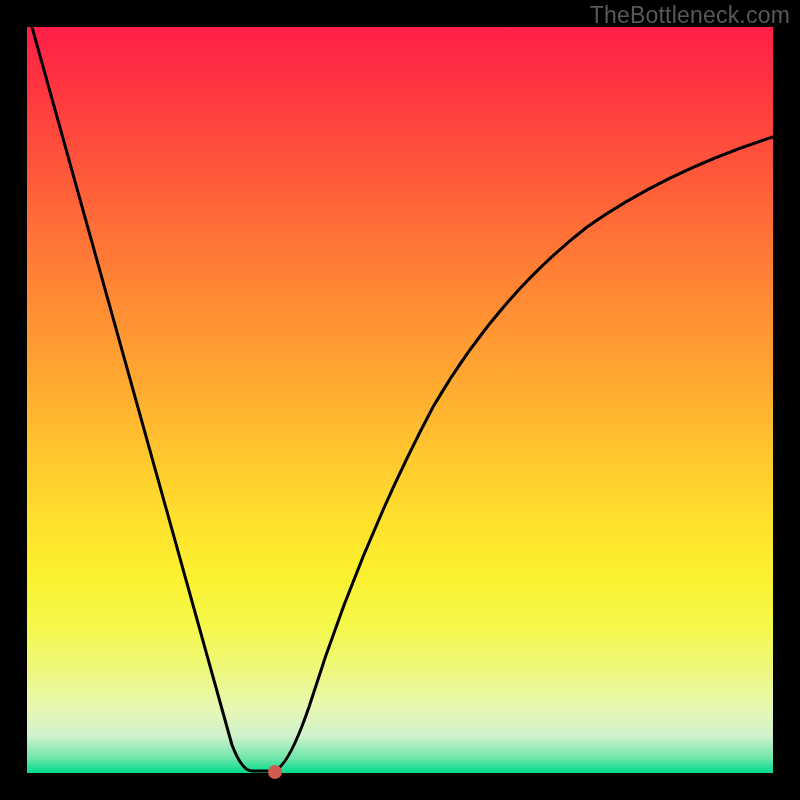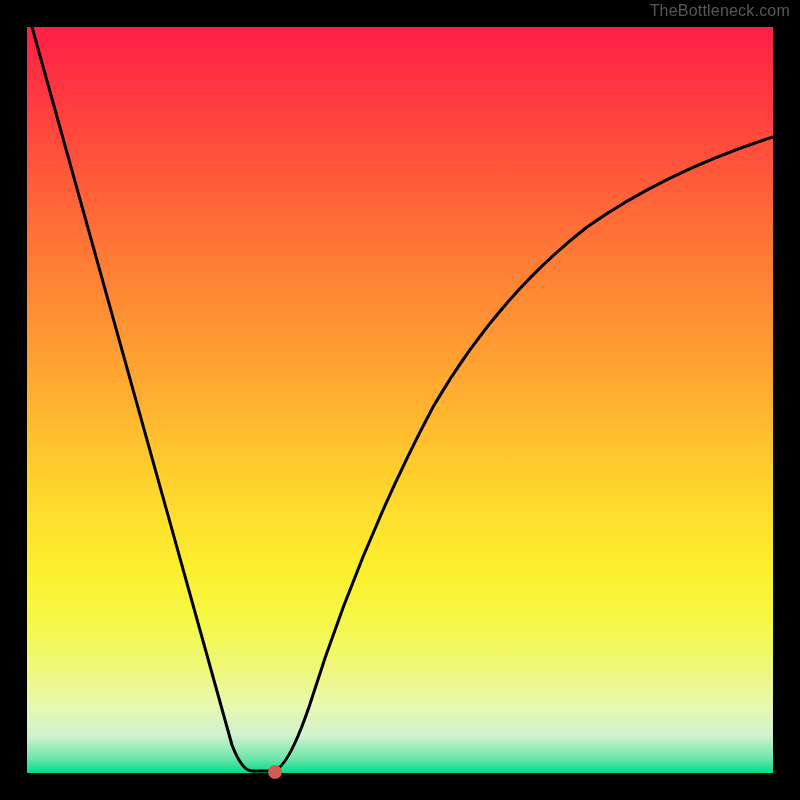--- a/index.html
+++ b/index.html
@@ -15,21 +15,21 @@
     position: relative;
     width: 800px;
     height: 800px;
     background: #000;
   }
   .watermark {
     position: absolute;
     top: 2px;
     right: 10px;
     color: #585858;
-    font-size: 16px;
+    font-size: 23px;
     font-weight: 500;
     letter-spacing: 0.2px;
     z-index: 4;
   }
   .plot-area {
     position: absolute;
     left: 27px;
     top: 27px;
     width: 746px;
     height: 746px;

